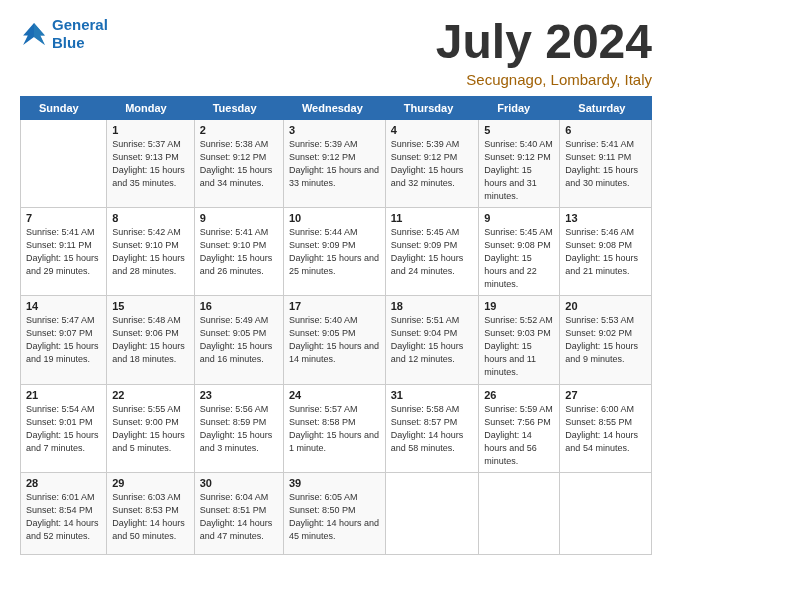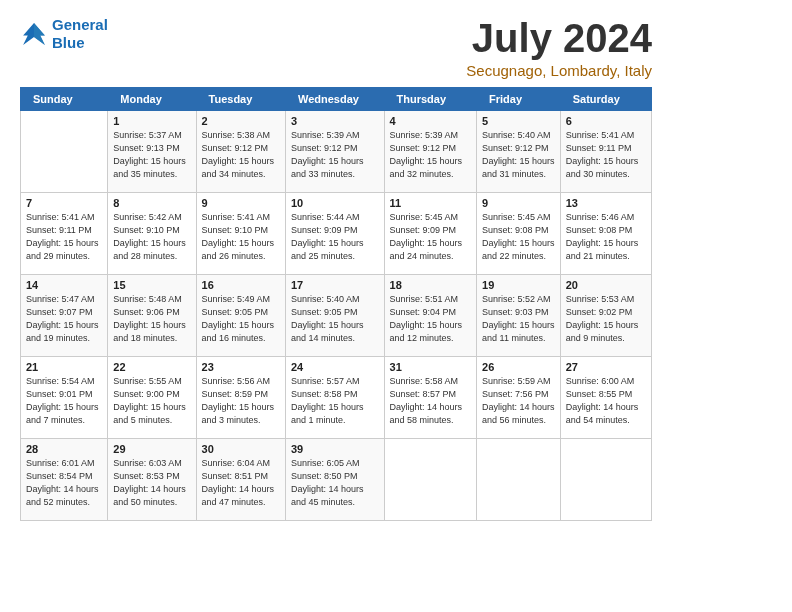--- a/index.html
+++ b/index.html
@@ -37,40 +37,40 @@
       color: #1a6db5;
     }
     .logo-icon {
       width: 28px;
       height: 28px;
     }
     .title-block {
       text-align: right;
     }
     .month-title {
-      font-size: 40px;
+      font-size: 48px;
       font-weight: bold;
       color: #333;
       line-height: 1.1;
     }
     .location-title {
       font-size: 15px;
       color: #a16207;
       margin-top: 2px;
     }
     .calendar {
       width: 100%;
       border-collapse: collapse;
       font-size: 9.5px;
     }
     .calendar th {
       background: #2b6cb0;
       color: #fff;
       text-align: left;
-      padding: 5px 12px;
+      padding: 5px 18px;
       font-size: 11px;
       font-weight: bold;
       border: 1px solid #2b6cb0;
     }
     .calendar td {
       border: 1px solid #ccc;
       vertical-align: top;
       padding: 4px 5px;
       width: 113px;
       height: 82px;

